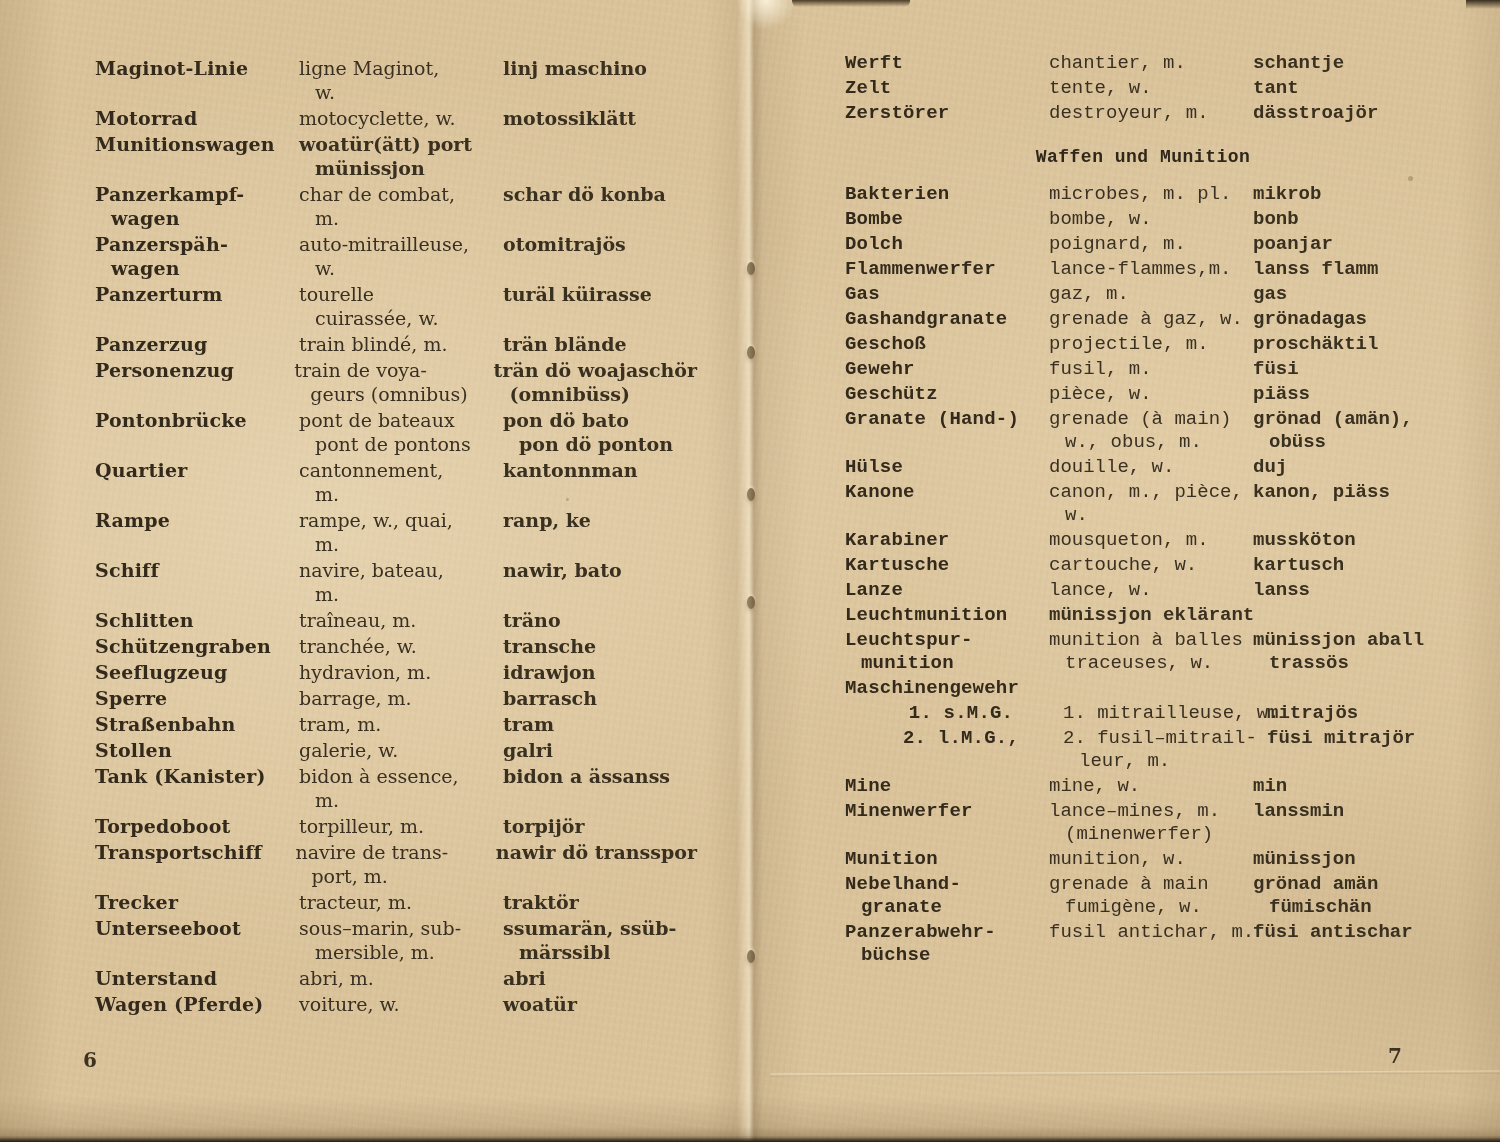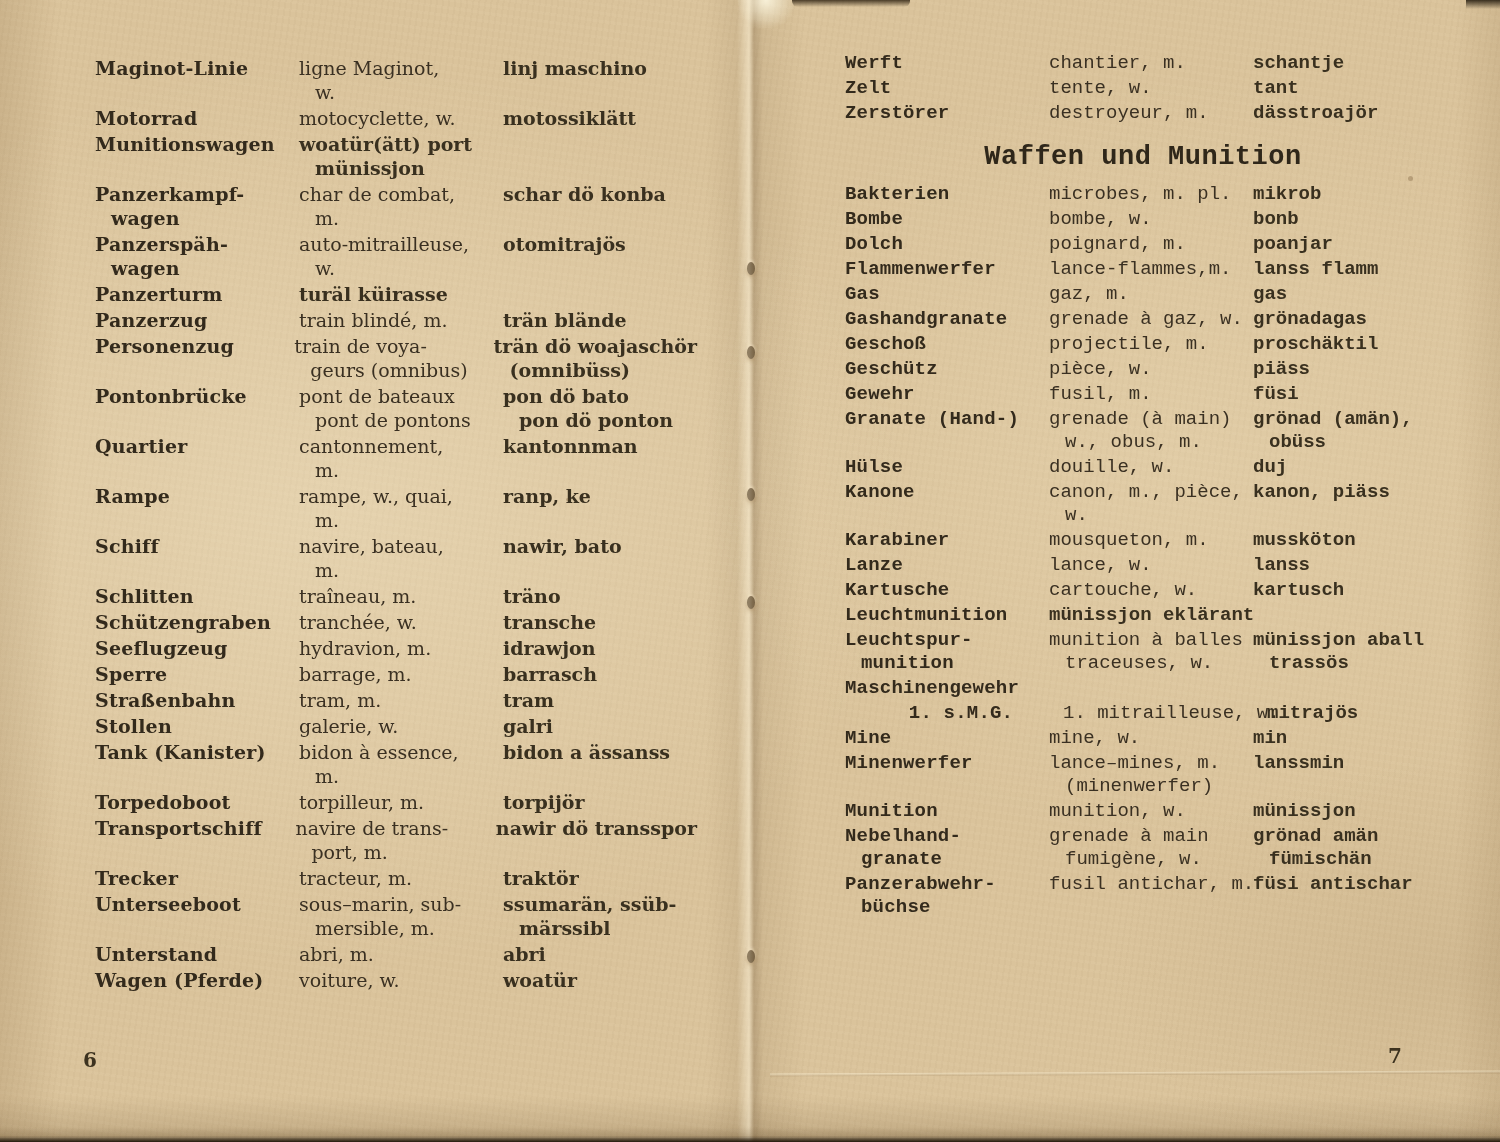--- a/index.html
+++ b/index.html
@@ -33,21 +33,21 @@
     white-space:pre;
     padding-left:16px;text-indent:-16px;
   }
   .page-right .cell{line-height:23px;}
   .c-de{width:188px;font-weight:700;letter-spacing:0.2px;color:#332a1c;}
   .c-fr{width:188px;font-weight:400;}
   .c-ph{flex:1;font-weight:600;color:#39301f;}
   .cell.ind{padding-left:30px;text-align:center;}
   .heading{
     margin:16px 0 10px 0;
-    font-size:27px;line-height:32px;
+    font-size:18px;line-height:32px;
     font-weight:800;text-align:center;
     letter-spacing:0.5px;color:#2f271a;
   }
   .pagenum{
     position:absolute;font-size:20px;font-weight:600;color:#3c321f;
   }
   .pn-left{left:83px;top:1048px;}
   .pn-right{left:1388px;top:1044px;}
   
   .gutter{
@@ -131,20 +131,22 @@
         </div>
         <div class="row">
           <div class="cell c-de">Panzerspäh-
 wagen</div>
           <div class="cell c-fr">auto-mitrailleuse,
 w.</div>
           <div class="cell c-ph">otomitrajös</div>
         </div>
         <div class="row">
           <div class="cell c-de">Panzerturm</div>
+          <div class="cell c-fr">tourelle
+cuirassée, w.</div>
           <div class="cell c-ph">turäl küirasse</div>
         </div>
         <div class="row">
           <div class="cell c-de">Panzerzug</div>
           <div class="cell c-fr">train blindé, m.</div>
           <div class="cell c-ph">trän blände</div>
         </div>
         <div class="row">
           <div class="cell c-de">Personenzug</div>
           <div class="cell c-fr">train de voya-
@@ -298,28 +300,28 @@
           <div class="cell c-de">Gashandgranate</div>
           <div class="cell c-fr">grenade à gaz, w.</div>
           <div class="cell c-ph">grönadagas</div>
         </div>
         <div class="row">
           <div class="cell c-de">Geschoß</div>
           <div class="cell c-fr">projectile, m.</div>
           <div class="cell c-ph">proschäktil</div>
         </div>
         <div class="row">
+          <div class="cell c-de">Gewehr</div>
+          <div class="cell c-fr">fusil, m.</div>
+          <div class="cell c-ph">füsi</div>
+        </div>
+        <div class="row">
           <div class="cell c-de">Geschütz</div>
           <div class="cell c-fr">pièce, w.</div>
           <div class="cell c-ph">piäss</div>
-        </div>
-        <div class="row">
-          <div class="cell c-de">Gewehr</div>
-          <div class="cell c-fr">fusil, m.</div>
-          <div class="cell c-ph">füsi</div>
         </div>
         <div class="row">
           <div class="cell c-de">Granate (Hand-)</div>
           <div class="cell c-fr">grenade (à main)
 w., obus, m.</div>
           <div class="cell c-ph">grönad (amän),
 obüss</div>
         </div>
         <div class="row">
           <div class="cell c-de">Hülse</div>
@@ -331,28 +333,28 @@
           <div class="cell c-fr">canon, m., pièce,
 w.</div>
           <div class="cell c-ph">kanon, piäss</div>
         </div>
         <div class="row">
           <div class="cell c-de">Karabiner</div>
           <div class="cell c-fr">mousqueton, m.</div>
           <div class="cell c-ph">mussköton</div>
         </div>
         <div class="row">
+          <div class="cell c-de">Kartusche</div>
+          <div class="cell c-fr">cartouche, w.</div>
+          <div class="cell c-ph">kartusch</div>
+        </div>
+        <div class="row">
           <div class="cell c-de">Lanze</div>
           <div class="cell c-fr">lance, w.</div>
           <div class="cell c-ph">lanss</div>
-        </div>
-        <div class="row">
-          <div class="cell c-de">Kartusche</div>
-          <div class="cell c-fr">cartouche, w.</div>
-          <div class="cell c-ph">kartusch</div>
         </div>
         <div class="row">
           <div class="cell c-de">Leuchtmunition</div>
           <div class="cell c-ph">münissjon eklärant</div>
         </div>
         <div class="row">
           <div class="cell c-de">Leuchtspur-
 munition</div>
           <div class="cell c-fr">munition à balles
 traceuses, w.</div>
@@ -361,20 +363,26 @@
         </div>
         <div class="row">
           <div class="cell c-de">Maschinengewehr</div>
           <div class="cell c-fr"></div>
           <div class="cell c-ph"></div>
         </div>
         <div class="row">
           <div class="cell c-de ind">1. s.M.G.</div>
           <div class="cell c-fr">1. mitrailleuse, w.</div>
           <div class="cell c-ph">mitrajös</div>
+        </div>
+        <div class="row">
+          <div class="cell c-de ind">2. l.M.G.,</div>
+          <div class="cell c-fr">2. fusil–mitrail-
+leur, m.</div>
+          <div class="cell c-ph">füsi mitrajör</div>
         </div>
         <div class="row">
           <div class="cell c-de">Mine</div>
           <div class="cell c-fr">mine, w.</div>
           <div class="cell c-ph">min</div>
         </div>
         <div class="row">
           <div class="cell c-de">Minenwerfer</div>
           <div class="cell c-fr">lance–mines, m.
 (minenwerfer)</div>

